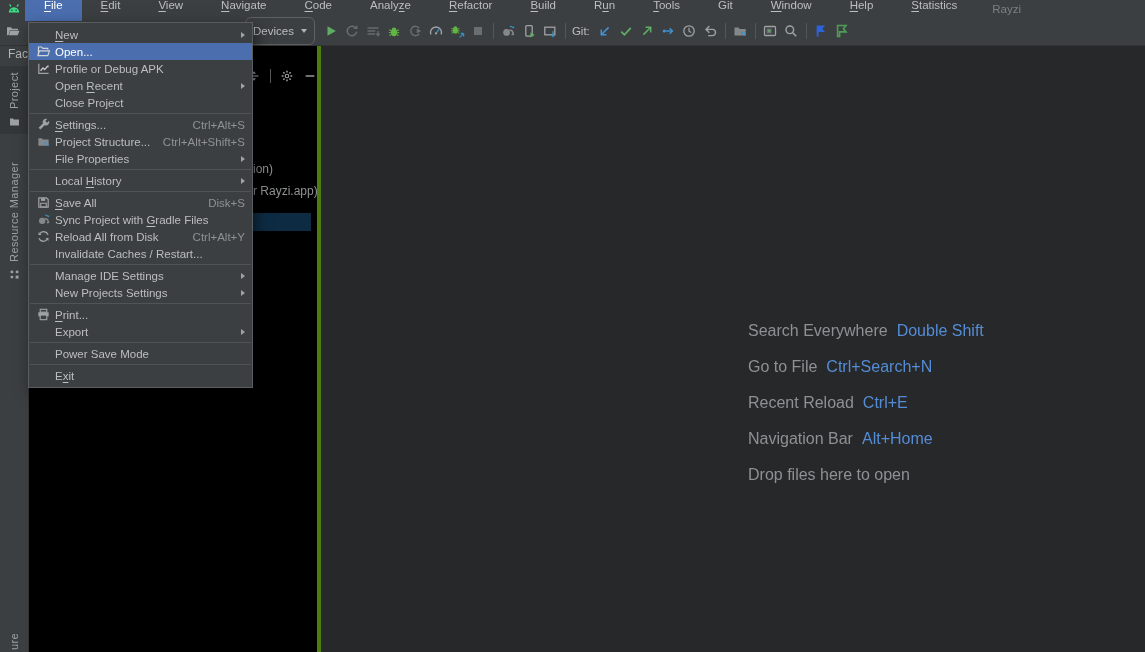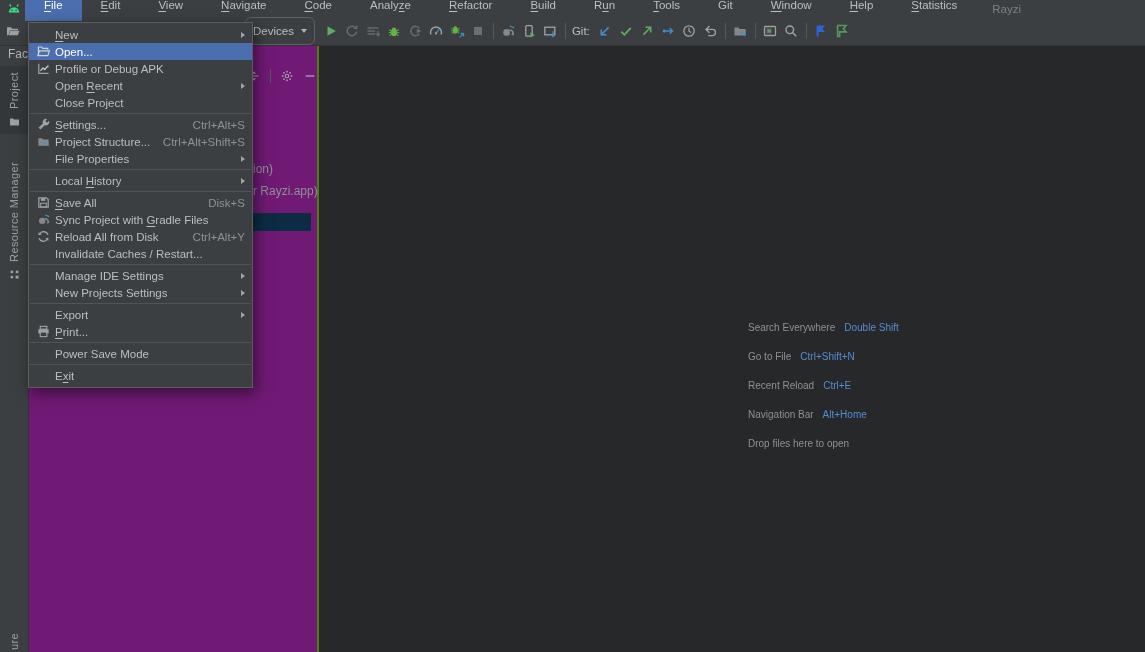--- a/index.html
+++ b/index.html
@@ -31,31 +31,31 @@
 
   
   .stripe{position:absolute;left:0;top:46px;bottom:0;width:28px;background:#3c3f41;
           border-right:1px solid #313335;z-index:1;}
   .stripe-tab{position:absolute;left:0;width:28px;display:flex;flex-direction:column;
               align-items:center;gap:6px;color:#9da1a4;font-size:11px;padding:6px 0;}
   .stripe-tab.active{background:#34373a;}
   .vtext{writing-mode:vertical-rl;transform:rotate(180deg);letter-spacing:.4px;white-space:nowrap;}
 
   
-  .project-panel{position:absolute;left:29px;top:46px;bottom:0;width:288px;background:#701a75;
-                 border-right:2px solid #4d7c0f;z-index:2;}
+  .project-panel{position:absolute;left:29px;top:46px;bottom:0;width:288px;background:#000000;
+                 border-right:4px solid #4d7c0f;z-index:2;}
   .fac{position:absolute;left:8px;top:47px;font-size:12px;color:#b4b6b8;z-index:3;}
   .pp-icons{position:absolute;top:22px;left:218px;height:16px;display:flex;align-items:center;gap:9px;}
   .pp-sep{width:1px;height:14px;background:#55585a;}
   .pp-ghost{position:absolute;font-size:12px;color:#8f9294;white-space:nowrap;}
   .pp-sel{position:absolute;left:0;top:167px;width:282px;height:18px;background:#0d2c44;}
 
   
   .editor{position:absolute;left:318px;top:46px;right:0;bottom:0;background:#272829;}
-  .hints{position:absolute;left:430px;top:276px;font-size:10px;}
+  .hints{position:absolute;left:430px;top:276px;font-size:16px;}
   .hint-row{margin-bottom:18px;white-space:nowrap;}
   .hint-label{color:#8e9193;}
   .hint-key{color:#548cd6;margin-left:9px;}
 
   
   .dropdown{position:absolute;left:28px;top:22px;width:223px;background:#3c3f41;
             border:1px solid #5b5e60;box-shadow:3px 5px 14px rgba(0,0,0,.5);
             padding:3px 0;font-size:11.5px;color:#bcbec0;z-index:30;}
   .mi{display:flex;align-items:center;height:17px;padding:0 7px 0 6px;white-space:nowrap;}
   .mi-ic{width:16px;height:16px;display:flex;align-items:center;justify-content:center;
@@ -329,21 +329,21 @@
     <span class="pp-ghost" style="left:224px;top:138px;">r Rayzi.app)</span>
   </div>
   <span class="fac">Fac</span>
 
   <div class="editor">
     <div class="hints">
       <div class="hint-row">
         <span class="hint-label">Search Everywhere</span><span class="hint-key">Double Shift</span>
       </div>
       <div class="hint-row">
-        <span class="hint-label">Go to File</span><span class="hint-key">Ctrl+Shift+N</span>
+        <span class="hint-label">Go to File</span><span class="hint-key">Ctrl+Search+N</span>
       </div>
       <div class="hint-row">
         <span class="hint-label">Recent Reload</span><span class="hint-key">Ctrl+E</span>
       </div>
       <div class="hint-row">
         <span class="hint-label">Navigation Bar</span><span class="hint-key">Alt+Home</span>
       </div>
       <div class="hint-row">
         <span class="hint-label">Drop files here to open</span>
       </div>
@@ -502,38 +502,38 @@
       <span class="mi-ic"></span>
       <span>New Projects Settings</span>
       <span class="mi-right">
           <span class="mi-sub"></span>
         </span>
     </div>
 
     <div class="mi-sep"></div>
 
     <div class="mi">
-      <span class="mi-ic"></span>
-      <span>Export</span>
-      <span class="mi-right">
-          <span class="mi-sub"></span>
-        </span>
-    </div>
-
-    <div class="mi">
       <span class="mi-ic">
         <svg width="15" height="15" viewBox="0 0 16 16">
           <rect x="4.5" y="2.5" width="7" height="3" fill="none" stroke="#9fa2a4" stroke-width="1.2"></rect>
           <rect x="2.5" y="5.6" width="11" height="4.4" fill="#9fa2a4"></rect>
           <rect x="4.5" y="8.6" width="7" height="4.9" fill="#3c3f41" stroke="#9fa2a4" stroke-width="1.2"></rect>
         </svg>
       </span>
       <span><u>P</u>rint...</span>
     </div>
 
+    <div class="mi">
+      <span class="mi-ic"></span>
+      <span>Export</span>
+      <span class="mi-right">
+          <span class="mi-sub"></span>
+        </span>
+    </div>
+
 
     <div class="mi-sep"></div>
 
     <div class="mi">
       <span class="mi-ic"></span>
       <span>Power Save Mode</span>
     </div>
 
     <div class="mi-sep"></div>
 

